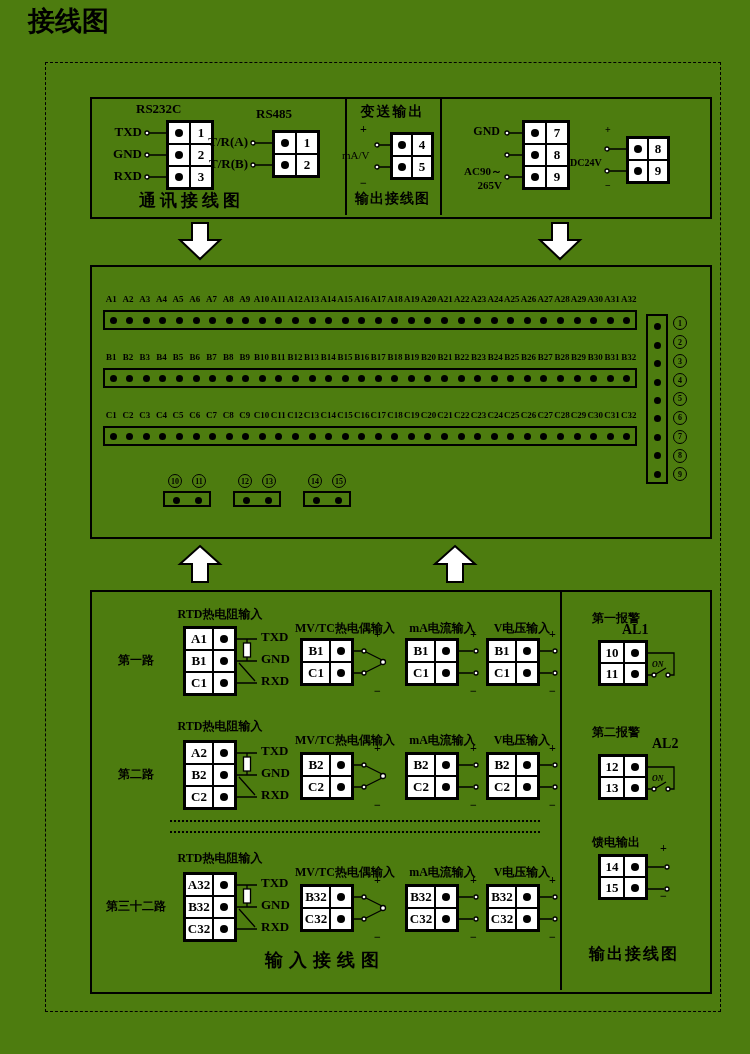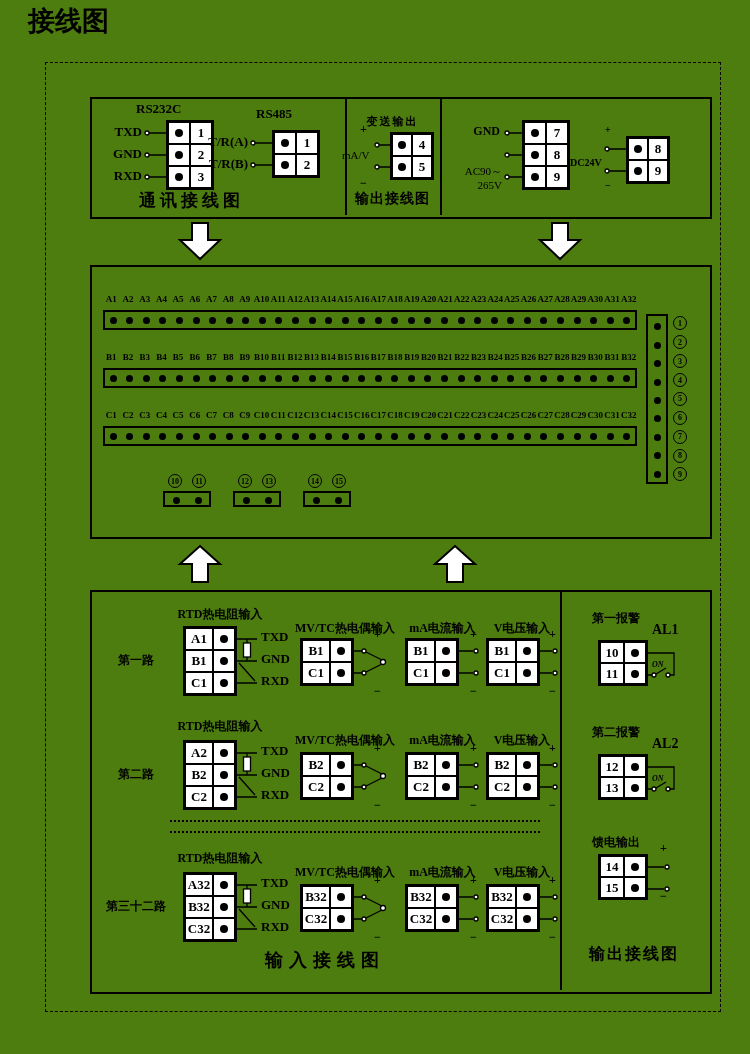--- a/index.html
+++ b/index.html
@@ -105,21 +105,21 @@
         <i class="dot"></i>
       </div>
       <div>1</div>
     <div>
         <i class="dot"></i>
       </div>
       <div>2</div>
   </div>
   <div class="ptitle" style="left:90px;top:189px;width:203px;">通讯接线图</div>
 
-  <div class="seclabel" style="left:345px;top:114px;width:95px;letter-spacing:2px;font-size:11px;">变送输出</div>
+  <div class="seclabel" style="left:345px;top:103px;width:95px;letter-spacing:2px;font-size:14px;">变送输出</div>
   <div class="pm" style="left:360px;top:122px;">+</div>
   <div class="abs" style="left:342px;top:149px;font-size:11px;font-weight:normal;">mA/V</div>
   <div class="pm" style="left:360px;top:176px;">−</div>
   <svg class="w" style="left:374px;top:132px;" width="16" height="48">
     <g stroke="#000" stroke-width="1.3" fill="#fff">
       <circle cx="3" cy="13" r="2"></circle>
         <circle cx="3" cy="35" r="2"></circle>
       <path d="M5,13 H16 M5,35 H16" fill="none"></path>
     </g>
   </svg>
@@ -129,21 +129,21 @@
       </div>
       <div>4</div>
     <div>
         <i class="dot"></i>
       </div>
       <div>5</div>
   </div>
   <div class="ptitle" style="left:345px;top:190px;width:95px;font-size:14px;letter-spacing:1px;">输出接线图</div>
 
   <div class="abs" style="left:456px;top:124px;width:44px;text-align:right;font-size:12px;font-weight:bold;">GND</div>
-  <div class="abs" style="left:442px;top:164px;width:60px;text-align:right;font-size:11px;font-weight:normal;">AC90～265V</div>
+  <div class="abs" style="left:442px;top:164px;width:60px;text-align:right;font-size:11px;font-weight:bold;">AC90～265V</div>
   <svg class="w" style="left:504px;top:120px;" width="18" height="70">
     <g stroke="#000" stroke-width="1.3" fill="#fff">
       <circle cx="3" cy="13" r="2"></circle>
         <circle cx="3" cy="35" r="2"></circle>
         <circle cx="3" cy="57" r="2"></circle>
       <path d="M5,13 H18 M5,35 H18 M5,57 H18" fill="none"></path>
     </g>
   </svg>
   <div class="conn cols2222 rh22" style="left:522px;top:120px;">
     <div>
@@ -925,21 +925,21 @@
         <circle cx="17" cy="13" r="2"></circle>
         <circle cx="17" cy="35" r="2"></circle>
     </g>
   </svg>
   <div class="pm" style="left:549px;top:873px;">+</div>
   <div class="pm" style="left:549px;top:930px;">−</div>
 
   <div class="ptitle" style="left:90px;top:948px;width:470px;font-size:18px;letter-spacing:6px;">输入接线图</div>
 
   <div class="seclabel" style="left:586px;top:610px;width:60px;">第一报警</div>
-  <div class="alname" style="left:652px;top:622px;">AL1</div>
+  <div class="alname" style="left:622px;top:622px;">AL1</div>
   <div class="conn colsnum rh21" style="left:598px;top:640px;">
     <div>10</div>
       <div>
         <i class="dot"></i>
       </div>
     <div>11</div>
       <div>
         <i class="dot"></i>
       </div>
   </div>

